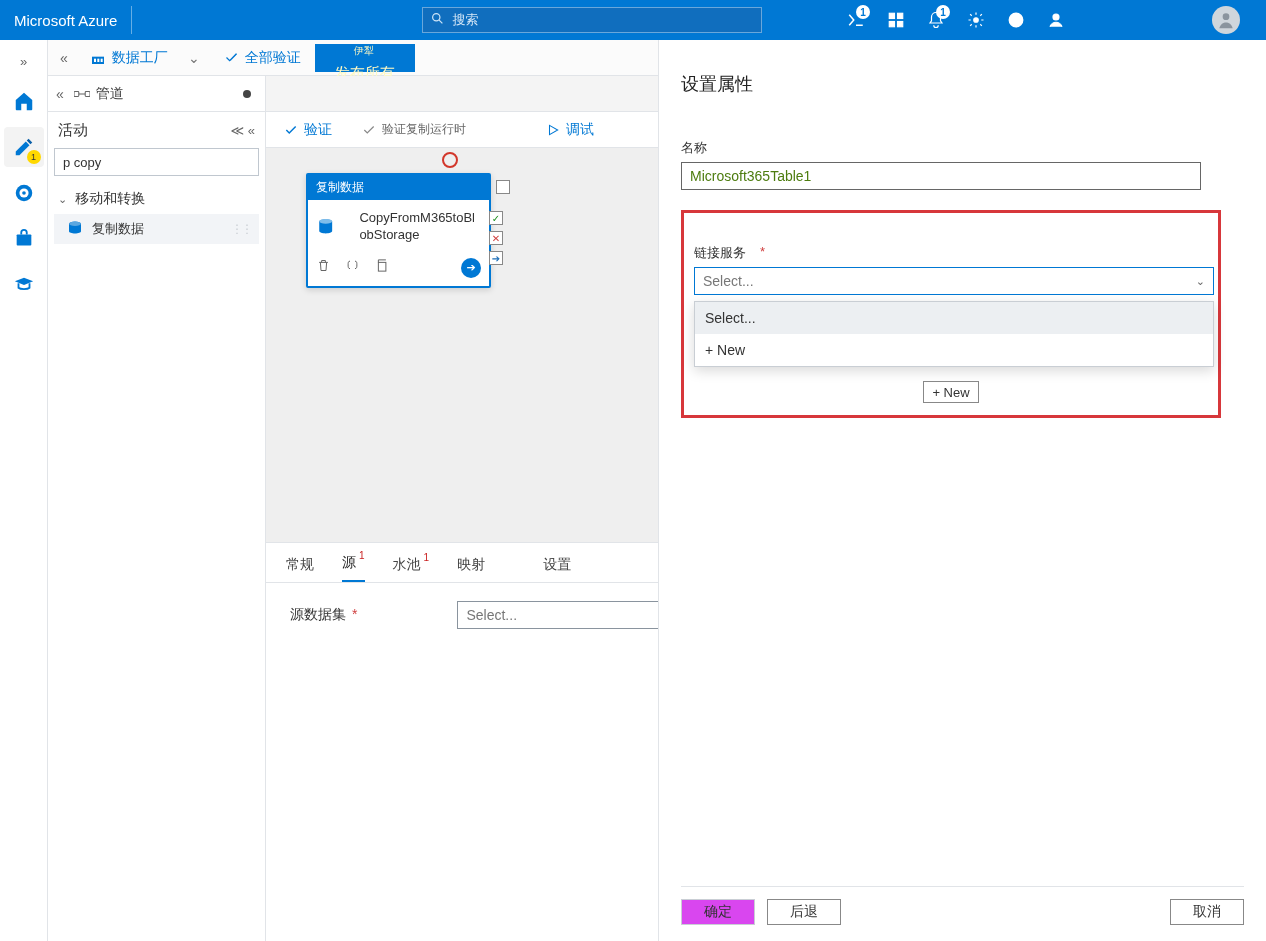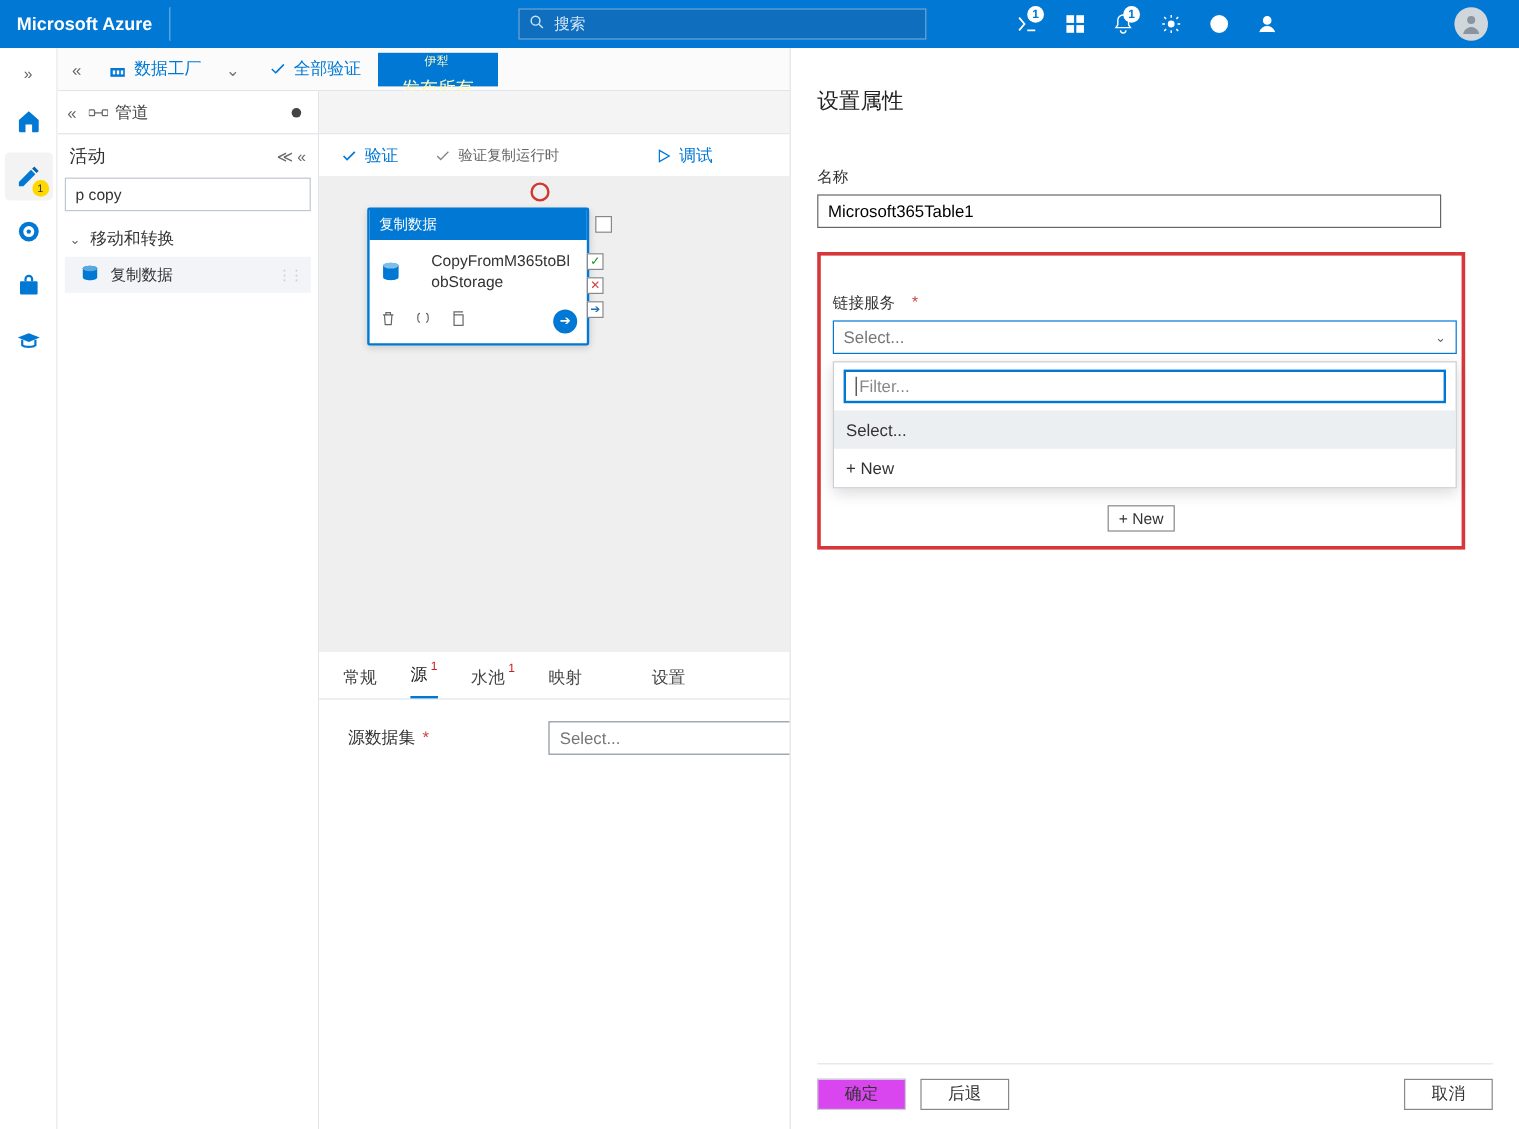--- a/index.html
+++ b/index.html
@@ -1,18 +1,18 @@
 <!DOCTYPE html>
 <html><head>
 <meta charset="utf-8">
 <style>
   * { box-sizing: border-box; margin: 0; padding: 0; font-family: "Segoe UI", Arial, sans-serif; }
   html, body { width: 1266px; height: 941px; overflow: hidden; background: #fff; }
   .topbar { height: 40px; background: #0078d4; display: flex; align-items: center; color: #fff; position: relative; }
-  .brand { font-size: 15px; font-weight: 700; padding: 0 14px; height: 28px; display: flex; align-items: center; border-right: 1px solid rgba(255,255,255,0.4); }
+  .brand { font-size: 15px; font-weight: 400; padding: 0 14px; height: 28px; display: flex; align-items: center; border-right: 1px solid rgba(255,255,255,0.4); }
   .search-box { margin-left: 290px; width: 340px; height: 26px; background: #106ebe; border: 1px solid #69a7db; display: flex; align-items: center; padding: 0 8px; color: #d7e8f8; font-size: 13px; }
   .search-box .mag { margin-right: 8px; }
   .top-icons { position: absolute; right: 0; display: flex; align-items: center; height: 40px; }
   .top-icon { width: 40px; height: 40px; display: flex; align-items: center; justify-content: center; position: relative; cursor: pointer; }
   .top-icon svg { fill: #fff; }
   .badge { position: absolute; top: 5px; right: 6px; background: #fff; color: #0078d4; border-radius: 50%; width: 14px; height: 14px; font-size: 10px; display: flex; align-items: center; justify-content: center; font-weight: 600; }
   .avatar-circle { width: 28px; height: 28px; border-radius: 50%; background: #cfd6dc; display: flex; align-items: center; justify-content: center; }
   .avatar-circle svg { fill: #8a949e; }
   .top-gap { width: 20px; }
   .top-icons .spacer { width: 130px; }
@@ -78,21 +78,21 @@
   .dtab.active { border-bottom: 2px solid #0078d4; color: #222; }
   .dtab .sup { color: #c92020; font-size: 10px; position: relative; top: -4px; }
   .detail-body { padding: 18px 24px; display: flex; align-items: center; gap: 20px; font-size: 14px; color: #333; }
   .req { color: #d04040; margin-left: 6px; }
   .sel-box { width: 280px; height: 28px; border: 1px solid #8a949e; display: flex; align-items: center; padding: 0 8px; color: #777; font-size: 14px; margin-left: 80px; cursor: pointer; }
 
   
   .rpanel { position: absolute; right: 0; top: 0; width: 608px; height: 100%; background: #fff; border-left: 1px solid #e1e4e8; display: flex; flex-direction: column; padding: 32px 22px 0; }
   .rpanel h2 { font-size: 18px; font-weight: 400; color: #222; margin-bottom: 20px; }
   .fld-label { font-size: 13px; color: #333; margin-bottom: 5px; display: flex; gap: 8px; margin-top: 23px; }
-  .fld-input { width: 520px; height: 28px; border: 1px solid #666; padding: 0 8px; font-size: 14px; color: #000000; margin-bottom: 20px; }
+  .fld-input { width: 520px; height: 28px; border: 1px solid #666; padding: 0 8px; font-size: 14px; color: #4d7c0f; margin-bottom: 20px; }
   .hlbox { border: 3px solid #d7373b; padding: 8px 10px 12px; width: 540px; position: relative; }
   .sel-dd { width: 520px; height: 28px; border: 1px solid #0078d4; display: flex; align-items: center; justify-content: space-between; padding: 0 8px; font-size: 14px; color: #777; cursor: pointer; }
   .sel-dd .chev { color: #666; font-size: 11px; }
   .dd-pop { width: 520px; border: 1px solid #c9ced4; background: #fff; box-shadow: 0 4px 12px rgba(0,0,0,.15); margin-top: 6px; }
   .dd-filter { margin: 6px 8px; height: 28px; border: 2px solid #0078d4; display: flex; align-items: center; padding: 0 8px; color: #888; font-size: 14px; }
   .dd-filter .cursor { border-left: 1px solid #333; height: 16px; margin-right: 2px; }
   .dd-opt { padding: 8px 10px; font-size: 14px; color: #333; cursor: pointer; }
   .dd-opt.sel { background: #eceff2; }
   .newbtn { margin: 14px auto 0; width: 56px; height: 22px; border: 1px solid #888; display: flex; align-items: center; justify-content: center; font-size: 13px; color: #333; cursor: pointer; }
   .rpanel-footer { margin-top: auto; padding: 12px 0 16px; border-top: 1px solid #e1e4e8; display: flex; gap: 12px; }
@@ -372,24 +372,20 @@
       <div class="hlbox">
         <div class="fld-label">
           <span>链接服务</span>
             <span class="req">*</span>
         </div>
         <div class="sel-dd">
           <span>Select...</span>
           <span class="chev">⌄</span>
         </div>
         <div class="dd-pop">
-          <div class="dd-filter">
-            <span class="cursor"></span>
-            <span>Filter...</span>
-          </div>
           <div class="dd-opt sel">Select...</div>
           <div class="dd-opt">+ New</div>
         </div>
         <div class="newbtn">+ New</div>
       </div>
       <div class="rpanel-footer">
         <div class="btn primaryish">确定</div>
         <div class="btn">后退</div>
         <div class="gap"></div>
         <div class="btn">取消</div>

